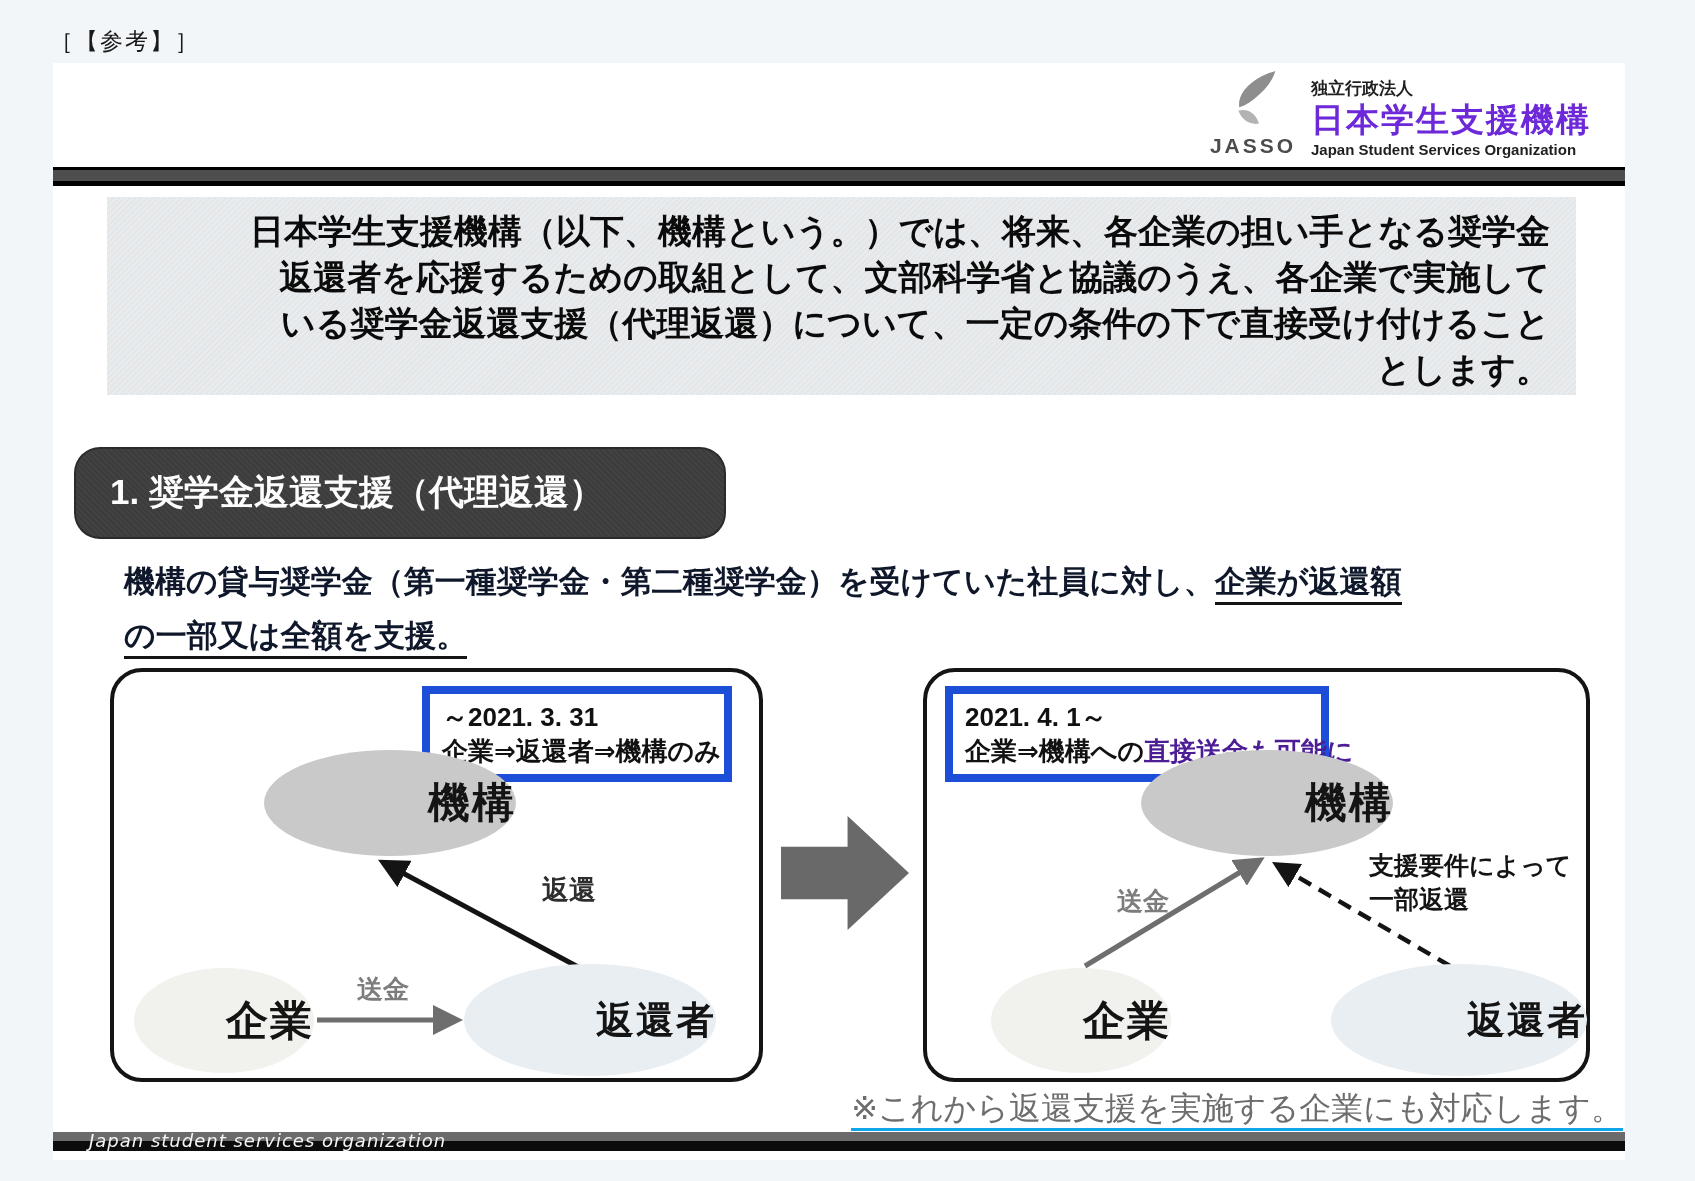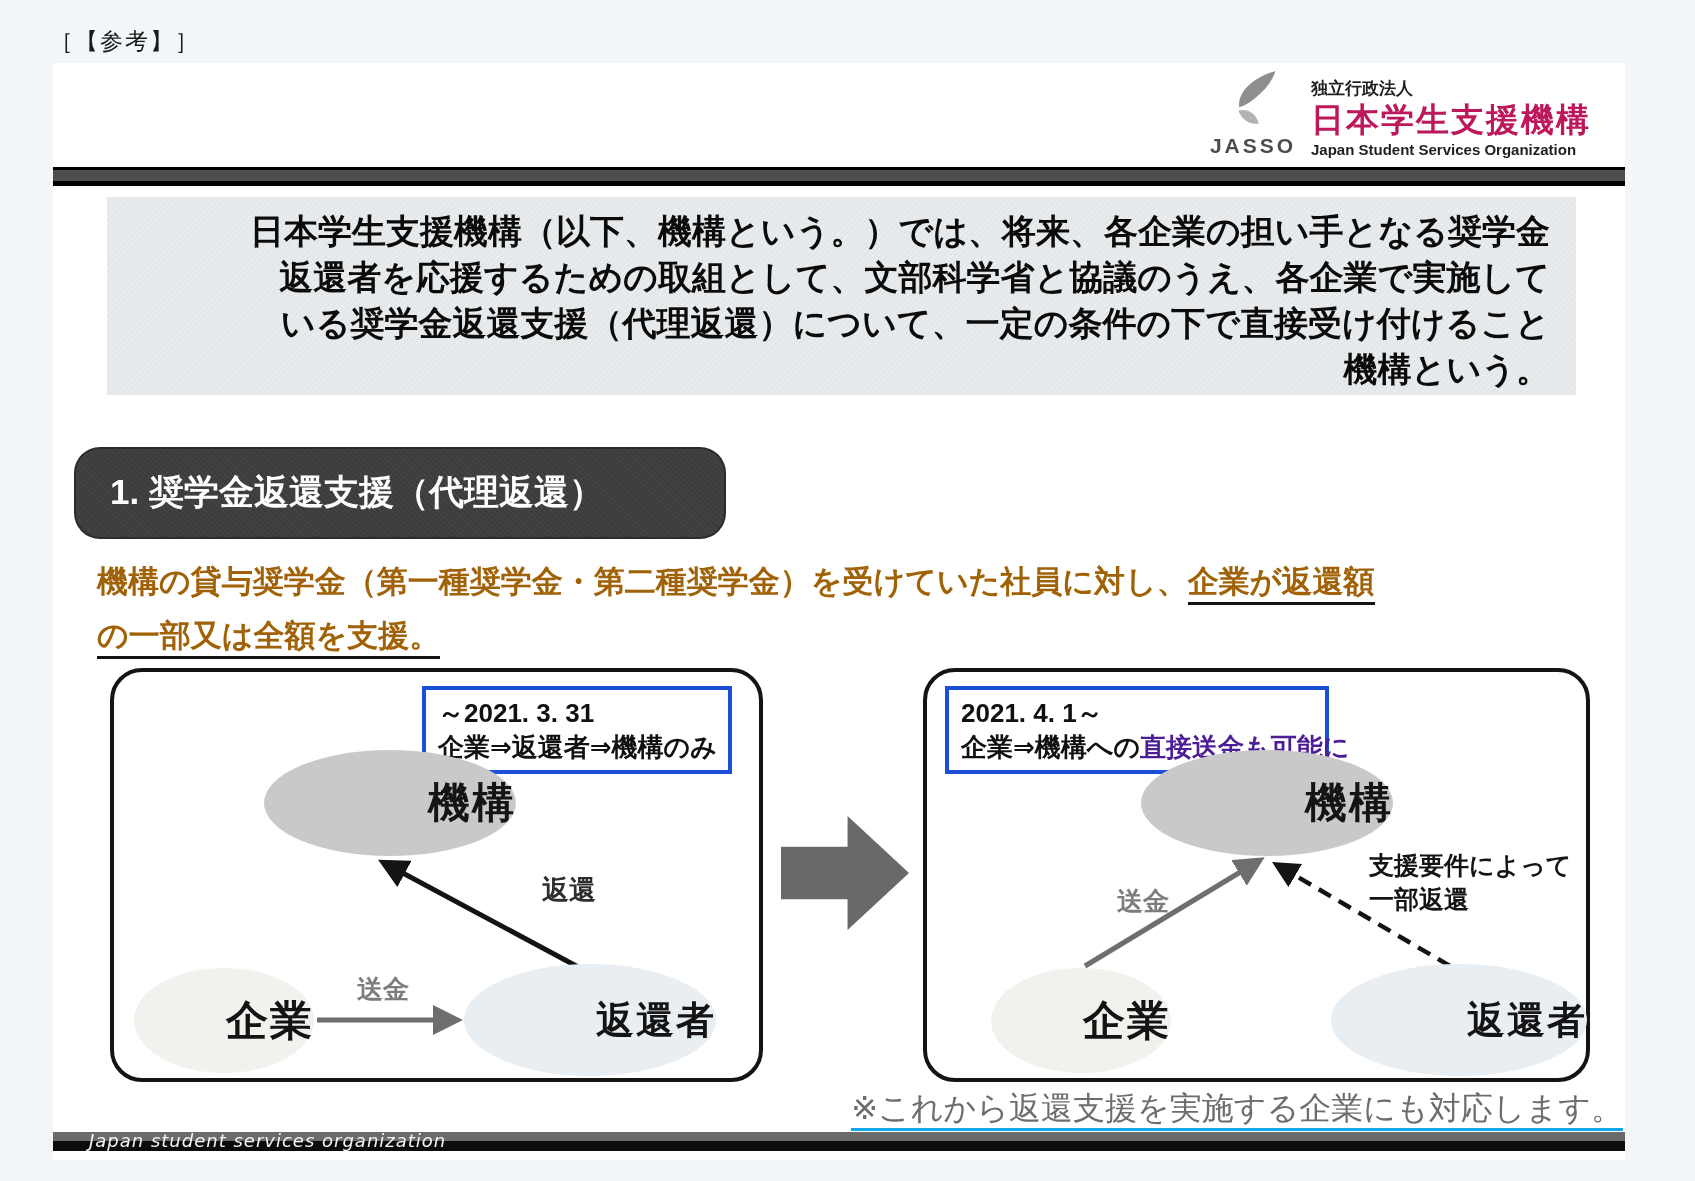--- a/index.html
+++ b/index.html
@@ -13,49 +13,49 @@
   .slide{position:absolute;left:53px;top:63px;width:1572px;height:1097px;background:#ffffff;}
 
   
   .title{position:absolute;left:52px;top:24px;font-size:40px;font-weight:bold;color:#0d0d0d;letter-spacing:1px;white-space:nowrap;}
   .logo{position:absolute;right:34px;top:8px;display:flex;align-items:flex-end;gap:14px;}
   .logo-mark{display:flex;flex-direction:column;align-items:center;width:88px;}
   .logo-mark svg{width:52px;height:62px;}
   .logo-acronym{font-size:21px;font-weight:bold;color:#4c4c4c;letter-spacing:3px;margin-top:1px;}
   .logo-text{display:flex;flex-direction:column;padding-bottom:0;}
   .org-type{font-size:17px;font-weight:bold;color:#1f1f1f;margin-bottom:3px;}
-  .org-name{font-size:33px;font-weight:bold;color:#be185d;letter-spacing:2px;line-height:1.05;}
+  .org-name{font-size:33px;font-weight:bold;color:#6d28d9;letter-spacing:2px;line-height:1.05;}
   .org-en{font-size:15px;font-weight:bold;color:#1f1f1f;margin-top:3px;}
   .title-rule{position:absolute;left:0;top:104px;width:100%;height:19px;
     background:linear-gradient(180deg,#000 0 18%,#4e4e4e 18% 76%,#000 76% 100%);}
 
   
   .intro-box{position:absolute;left:54px;top:134px;width:1469px;height:198px;box-sizing:border-box;
     background-color:#e9ecee;
     background-image:repeating-linear-gradient(135deg,rgba(0,0,0,0.025) 0 2px,transparent 2px 4px);
     padding:11px 26px 0 26px;}
   .intro-line{font-size:34px;font-weight:bold;color:#0b0b0b;line-height:46px;white-space:nowrap;text-align:right;}
 
   
   .section-chip{position:absolute;left:21px;top:384px;width:652px;height:92px;box-sizing:border-box;
     background:#3c3c3c;
     background-image:repeating-linear-gradient(45deg,rgba(255,255,255,0.03) 0 2px,transparent 2px 4px);
     border-radius:26px;box-shadow:inset 0 0 0 2px #2b2b2b;
     color:#fdfdfd;font-size:35px;font-weight:bold;line-height:90px;padding-left:36px;white-space:nowrap;}
 
   
-  .lead{position:absolute;left:44px;top:492px;font-size:31px;font-weight:bold;color:#a16207;line-height:54px;}
+  .lead{position:absolute;left:71px;top:492px;font-size:31px;font-weight:bold;color:#0f172a;line-height:54px;}
   .lead .ul{border-bottom:3px solid #141414;padding-bottom:3px;}
 
   
   .diagrams{position:absolute;left:0;top:605px;width:1572px;height:414px;}
   .dbox{position:absolute;top:0;height:414px;background:#fff;border:4px solid #141414;border-radius:32px;box-sizing:border-box;}
   .dbox-left{left:57px;width:653px;}
   .dbox-right{left:870px;width:667px;}
-  .dlabel{position:absolute;border:4px solid #1d4ed8;background:#fff;box-sizing:border-box;padding:6px 12px;}
+  .dlabel{position:absolute;border:8px solid #1d4ed8;background:#fff;box-sizing:border-box;padding:6px 12px;}
   .dbox-left .dlabel{left:308px;top:14px;width:310px;}
   .dbox-right .dlabel{left:18px;top:14px;width:384px;}
   .dlabel-line{font-size:26px;font-weight:bold;color:#111;line-height:34px;white-space:nowrap;}
   .flow-gray{color:#4c1d95;}
 
   .ellipse{position:absolute;border-radius:50%;display:flex;align-items:center;justify-content:flex-end;
     font-weight:bold;color:#141414;letter-spacing:2px;}
   .e-jasso{background:#c9c9c9;font-size:42px;}
   .e-company{background:#f1f1ee;font-size:42px;}
   .e-repayer{background:#e9eef3;font-size:38px;}
@@ -111,21 +111,21 @@
       <div class="org-en">Japan Student Services Organization</div>
     </div>
   </div>
 
   <div class="title-rule"></div>
 
   <div class="intro-box">
     <div class="intro-line">日本学生支援機構（以下、機構という。）では、将来、各企業の担い手となる奨学金</div>
     <div class="intro-line">返還者を応援するための取組として、文部科学省と協議のうえ、各企業で実施して</div>
     <div class="intro-line">いる奨学金返還支援（代理返還）について、一定の条件の下で直接受け付けること</div>
-    <div class="intro-line">機構という。</div>
+    <div class="intro-line">とします。</div>
   </div>
 
   <div class="section-chip">1. 奨学金返還支援（代理返還）</div>
 
   <div class="lead">
     <div><span>機構の貸与奨学金（第一種奨学金・第二種奨学金）を受けていた社員に対し、</span><span class="ul">企業が返還額</span></div>
     <div><span class="ul">の一部又は全額を支援。</span></div>
   </div>
 
   <div class="diagrams">

